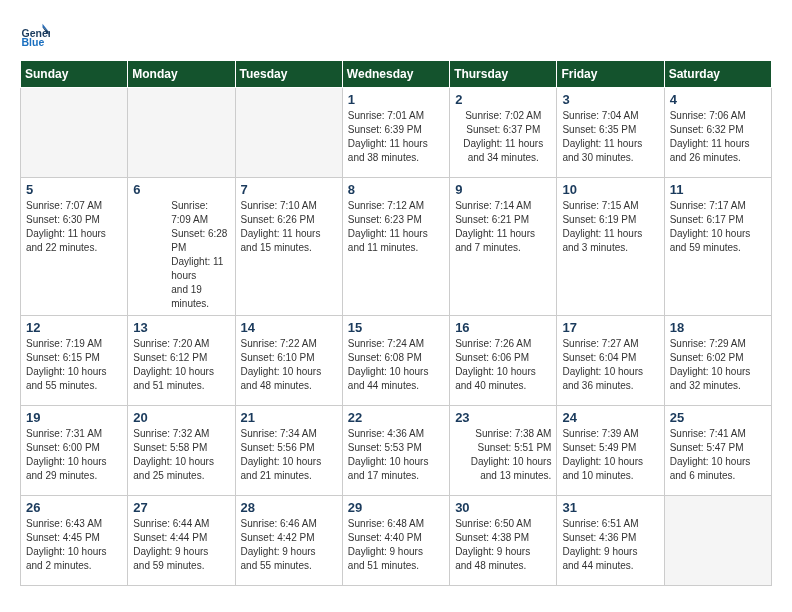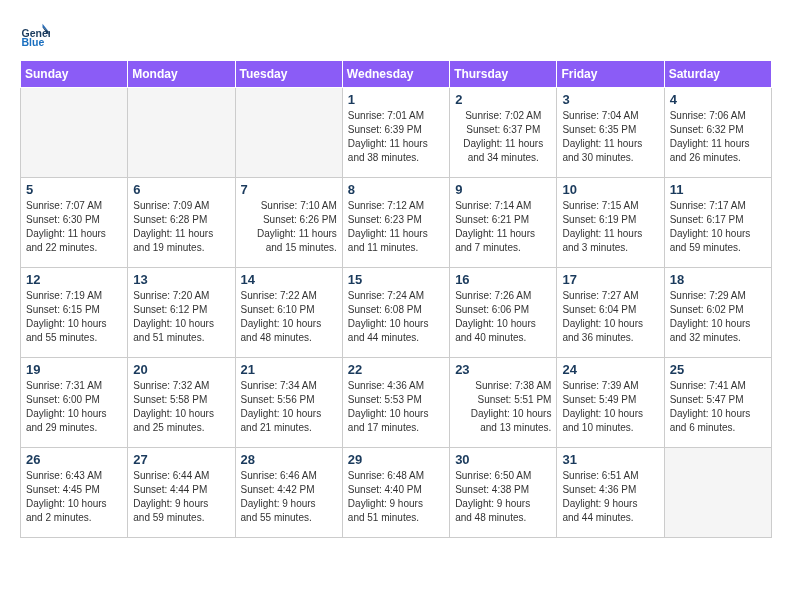--- a/index.html
+++ b/index.html
@@ -36,21 +36,21 @@
     .location {
       font-size: 14px;
       color: #444;
     }
     .calendar {
       width: 100%;
       border-collapse: collapse;
       table-layout: fixed;
     }
     .calendar th {
-      background: #8b5cf6;
+      background: #14532d;
       color: #fff;
       font-size: 12px;
       font-weight: bold;
       padding: 6px 4px;
       text-align: left;
       border: 1px solid #fff;
     }
     .calendar td {
       border: 1px solid #ccc;
       vertical-align: top;
@@ -146,28 +146,28 @@
       <tr>
         <td>
           <div class="day-num">5</div>
           <div class="cell-info" style="white-space: pre-line;">Sunrise: 7:07 AM
 Sunset: 6:30 PM
 Daylight: 11 hours
 and 22 minutes.</div>
         </td>
         <td>
           <div class="day-num">6</div>
-          <div class="cell-info" style="white-space: pre-line;">Sunrise: 7:09 AM
+          <div class="cell-info" style="white-space: pre-line; margin-left: 38px;">Sunrise: 7:09 AM
 Sunset: 6:28 PM
 Daylight: 11 hours
 and 19 minutes.</div>
         </td>
         <td>
           <div class="day-num">7</div>
-          <div class="cell-info" style="white-space: pre-line; text-align: right;">Sunrise: 7:10 AM
+          <div class="cell-info" style="white-space: pre-line;">Sunrise: 7:10 AM
 Sunset: 6:26 PM
 Daylight: 11 hours
 and 15 minutes.</div>
         </td>
         <td>
           <div class="day-num">8</div>
           <div class="cell-info" style="white-space: pre-line;">Sunrise: 7:12 AM
 Sunset: 6:23 PM
 Daylight: 11 hours
 and 11 minutes.</div>

